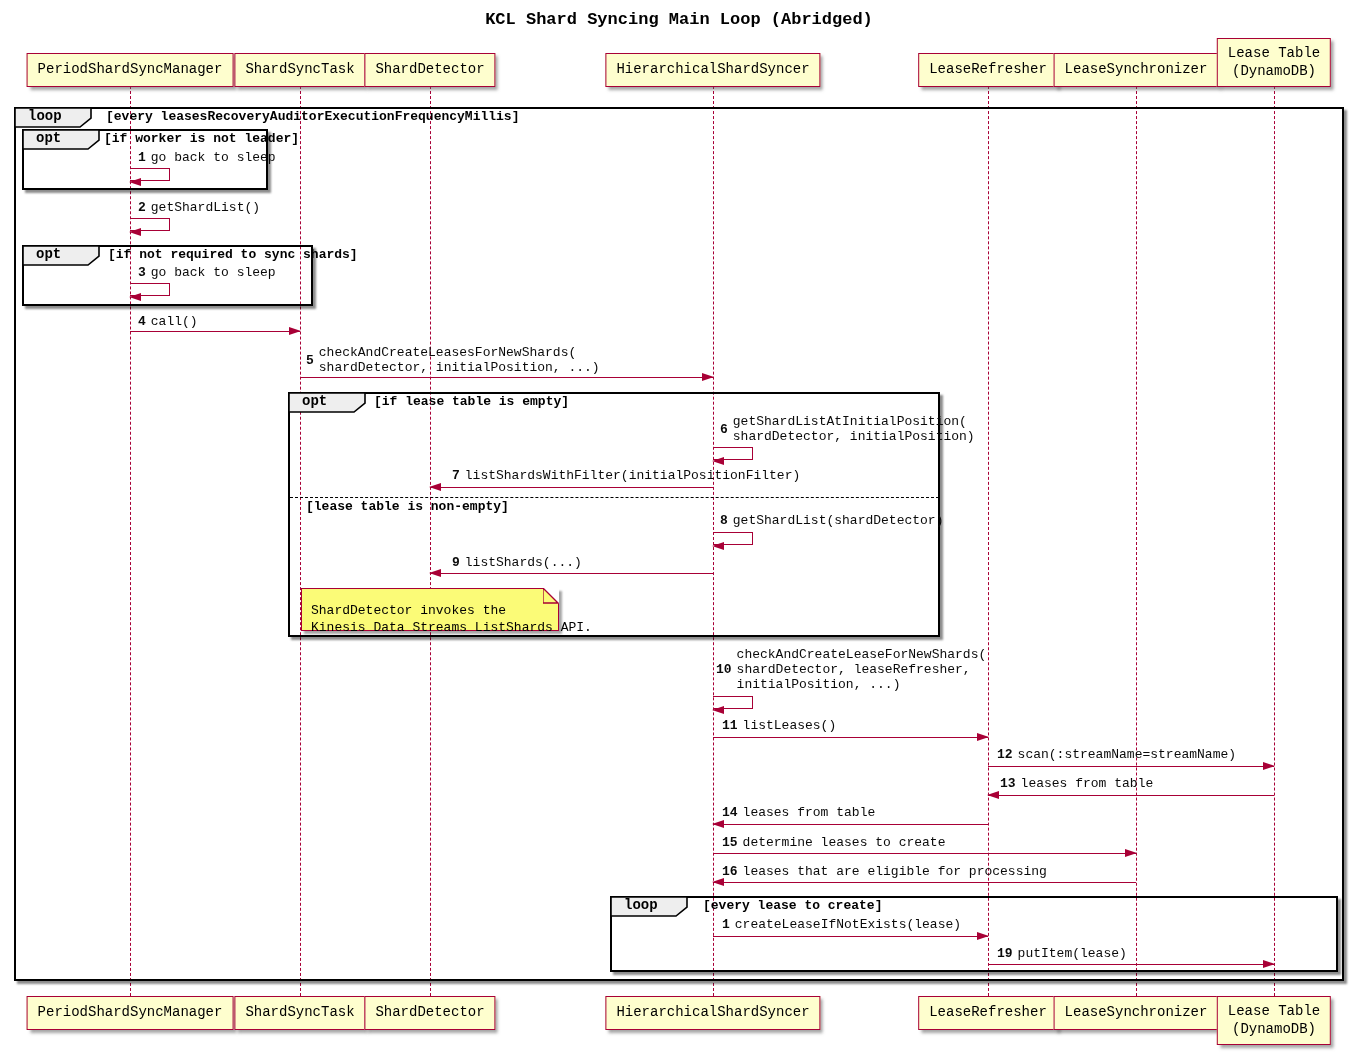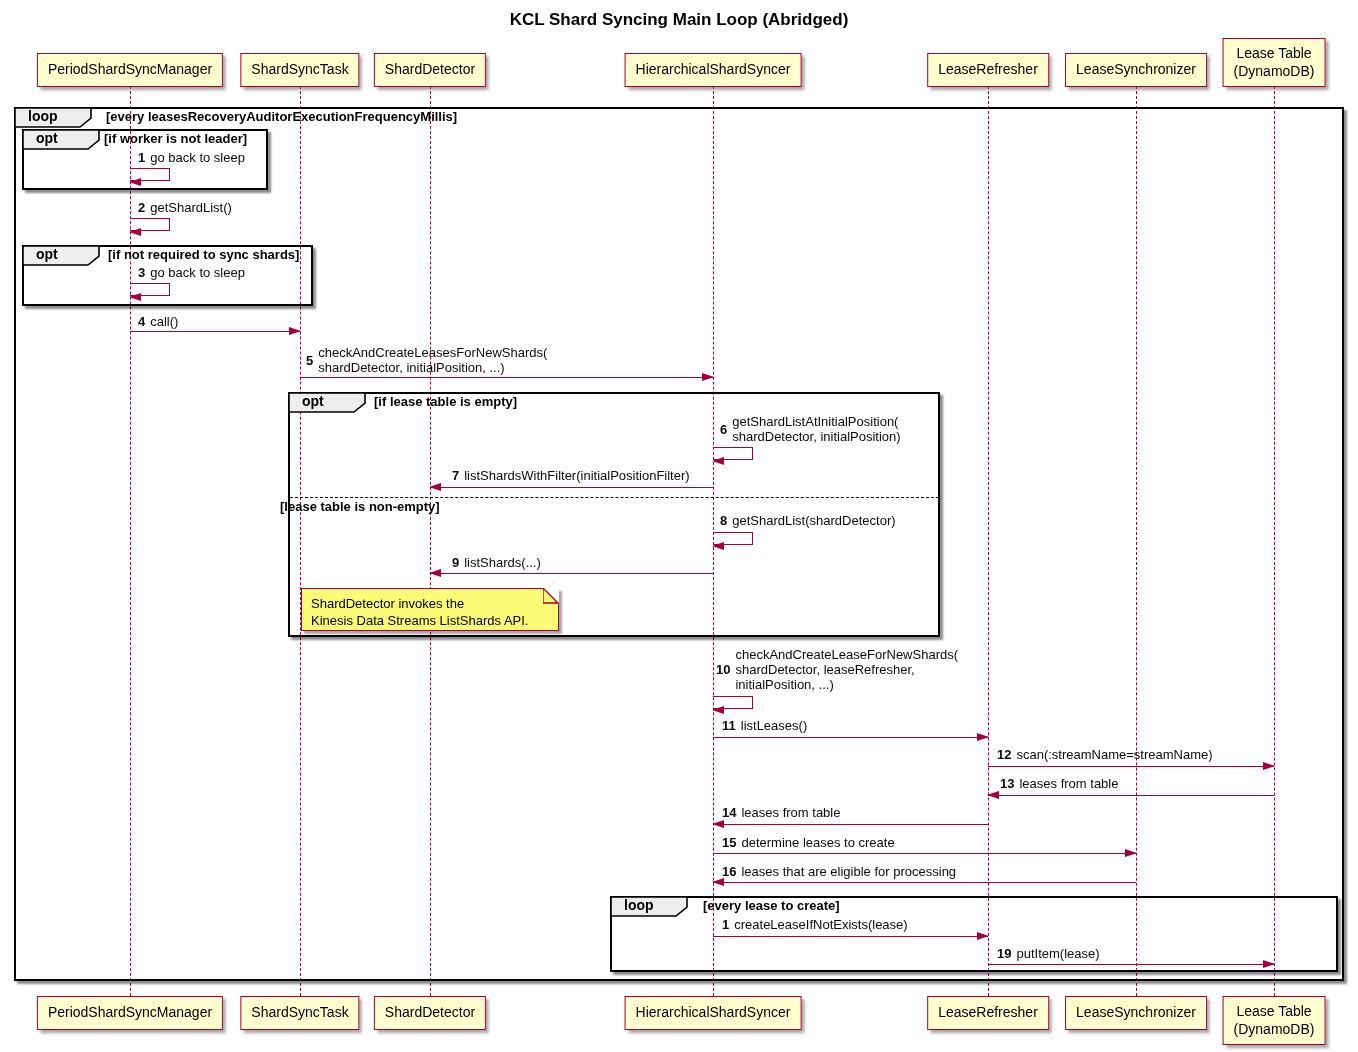--- a/index.html
+++ b/index.html
@@ -1,18 +1,18 @@
 <!DOCTYPE html>
 <html><head>
 <meta charset="utf-8">
 <style>
   html,body{margin:0;padding:0;background:#fff;}
   .canvas{
     position:relative;width:1358px;height:1052px;background:#ffffff;
-    font-family:Liberation Sans, sans-serif;color:#0a0a0a;overflow:hidden;
+    font-family:Liberation Mono, monospace;color:#0a0a0a;overflow:hidden;
   }
   .title{position:absolute;top:10px;left:0;width:100%;text-align:center;
     font-size:17px;font-weight:bold;color:#000;}
   .lifeline{position:absolute;width:0;border-left:1px dashed #A80036;top:86px;height:910px;}
   .participant{
     position:absolute;transform:translateX(-50%);
     background:#FEFECE;border:1.8px solid #A80036;
     box-shadow:3px 3px 3px rgba(90,90,90,.55);
     font-size:14px;line-height:1.25;white-space:nowrap;
     display:flex;flex-direction:column;align-items:center;justify-content:center;
@@ -30,21 +30,21 @@
   .msg .lines{display:flex;flex-direction:column;line-height:15px;}
   .arrow{position:absolute;height:0;border-top:1.2px solid #A80036;}
   .head{position:absolute;width:0;height:0;}
   .head.r{right:-1px;top:-5.5px;border-left:12px solid #A80036;border-top:4.5px solid transparent;border-bottom:4.5px solid transparent;}
   .head.l{left:-1px;top:-5.5px;border-right:12px solid #A80036;border-top:4.5px solid transparent;border-bottom:4.5px solid transparent;}
   .selfmsg{position:absolute;width:40px;height:13px;border:1.2px solid #A80036;border-left:none;box-sizing:border-box;}
   .selfmsg .head.l{top:auto;bottom:-5.5px;left:-1px;}
   .divider{position:absolute;height:0;border-top:1.3px dashed #000;}
   .divider-label{position:absolute;font-weight:bold;font-size:13px;white-space:nowrap;color:#000;}
   .note{position:absolute;background:#FBFB77;border:1.3px solid #A80036;
-    box-shadow:3px 3px 2px rgba(0,0,0,.35);padding:6px 9px;font-size:13px;line-height:17px;
+    box-shadow:3px 3px 2px rgba(0,0,0,.35);padding:13px 9px;font-size:13px;line-height:17px;
     white-space:nowrap;box-sizing:border-box;color:#000;}
   .note-fold{position:absolute;top:-1px;right:-1px;}
 </style>
 </head>
 <body>
 
 <div class="canvas">
 
   <div class="title">KCL Shard Syncing Main Loop (Abridged)</div>
 
@@ -148,21 +148,21 @@
 
   <div class="msg" style="left:452px;top:468px">
     <span class="num">7</span>
     <span>listShardsWithFilter(initialPositionFilter)</span>
   </div>
   <div class="arrow" style="left:430px;top:487px;width:283px">
       <i class="head l"></i>
     </div>
 
   <div class="divider" style="left:290px;top:497px;width:649px"></div>
-  <div class="divider-label" style="left:280px;top:499px">[lease table is non-empty]</div>
+  <div class="divider-label" style="left:306px;top:499px">[lease table is non-empty]</div>
 
   <div class="msg" style="left:720px;top:513px">
     <span class="num">8</span>
     <span>getShardList(shardDetector)</span>
   </div>
   <div class="selfmsg" style="left:713px;top:532px">
       <i class="head l"></i>
     </div>
 
   <div class="msg" style="left:452px;top:555px">

